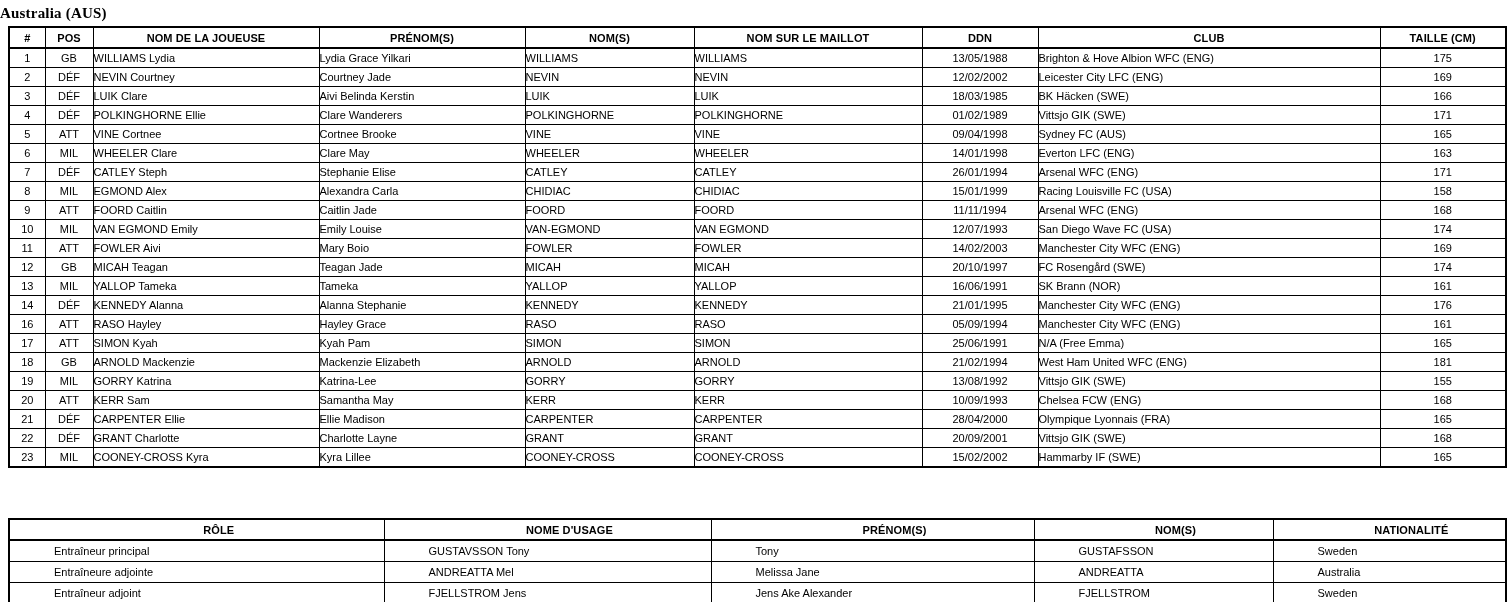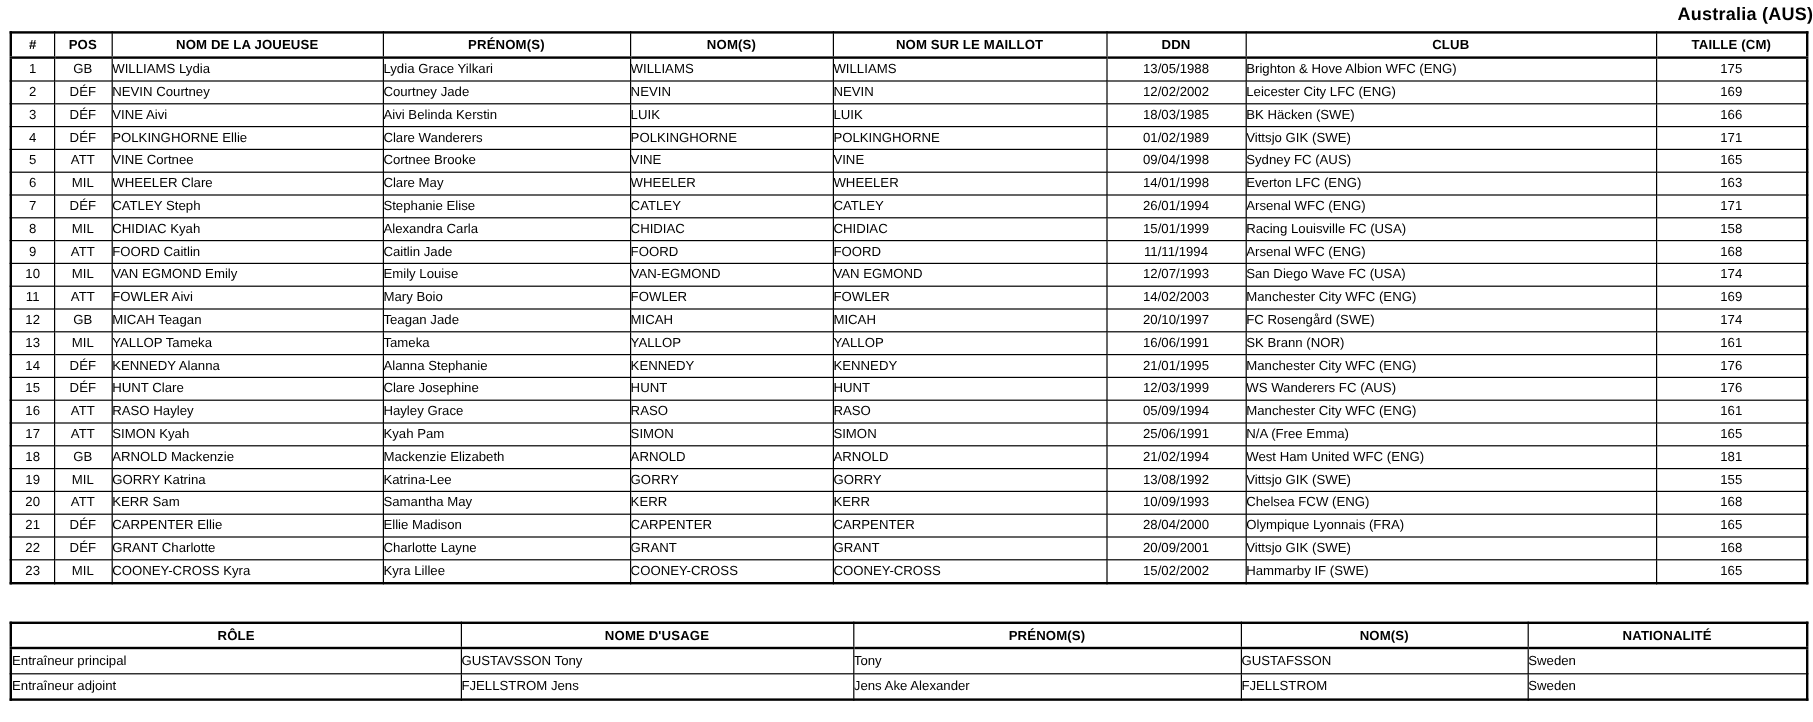--- a/index.html
+++ b/index.html
@@ -18,26 +18,27 @@
   .page {
     position: relative;
     width: 1511px;
     height: 602px;
     box-sizing: border-box;
   }
 
   
   .title-bar {
     width: 100%;
-    text-align: right;
+    text-align: left;
     font-size: 15px;
     font-weight: bold;
     line-height: 26px;
     height: 26px;
     letter-spacing: 0.2px;
+    font-family: Liberation Serif, serif;
   }
 
   
   .sheet {
     border-collapse: collapse;
     table-layout: fixed;
     background: #ffffff;
     border: 2px solid #000000;
   }
   .sheet th,
@@ -89,21 +90,21 @@
     left: 8px;
     top: 518px;
     width: 1497px;
   }
   .staff { width: 1497px; }
   .staff col.s-role  { width: 375px; }
   .staff col.s-usage { width: 327px; }
   .staff col.s-first { width: 323px; }
   .staff col.s-last  { width: 239px; }
   .staff col.s-nat   { width: 233px; }
-  .staff th, .staff td { height: 18px; }
+  .staff th, .staff td { height: 18px; padding-left: 44px; }
 </style>
 </head>
 <body>
 
 <div class="page">
 
   <div class="title-bar">Australia (AUS)</div>
 
   <div class="roster-wrap">
     <table class="sheet roster">
@@ -150,21 +151,21 @@
             <td class="cell-l">Courtney Jade</td>
             <td class="cell-l">NEVIN</td>
             <td class="cell-l">NEVIN</td>
             <td class="cell-c">12/02/2002</td>
             <td class="cell-l">Leicester City LFC (ENG)</td>
             <td class="cell-c">169</td>
           </tr>
           <tr>
             <td class="cell-c">3</td>
             <td class="cell-c">DÉF</td>
-            <td class="cell-l">VINE Aivi</td>
+            <td class="cell-l">LUIK Clare</td>
             <td class="cell-l">Aivi Belinda Kerstin</td>
             <td class="cell-l">LUIK</td>
             <td class="cell-l">LUIK</td>
             <td class="cell-c">18/03/1985</td>
             <td class="cell-l">BK Häcken (SWE)</td>
             <td class="cell-c">166</td>
           </tr>
           <tr>
             <td class="cell-c">4</td>
             <td class="cell-c">DÉF</td>
@@ -205,21 +206,21 @@
             <td class="cell-l">Stephanie Elise</td>
             <td class="cell-l">CATLEY</td>
             <td class="cell-l">CATLEY</td>
             <td class="cell-c">26/01/1994</td>
             <td class="cell-l">Arsenal WFC (ENG)</td>
             <td class="cell-c">171</td>
           </tr>
           <tr>
             <td class="cell-c">8</td>
             <td class="cell-c">MIL</td>
-            <td class="cell-l">CHIDIAC Kyah</td>
+            <td class="cell-l">EGMOND Alex</td>
             <td class="cell-l">Alexandra Carla</td>
             <td class="cell-l">CHIDIAC</td>
             <td class="cell-l">CHIDIAC</td>
             <td class="cell-c">15/01/1999</td>
             <td class="cell-l">Racing Louisville FC (USA)</td>
             <td class="cell-c">158</td>
           </tr>
           <tr>
             <td class="cell-c">9</td>
             <td class="cell-c">ATT</td>
@@ -277,31 +278,20 @@
           </tr>
           <tr>
             <td class="cell-c">14</td>
             <td class="cell-c">DÉF</td>
             <td class="cell-l">KENNEDY Alanna</td>
             <td class="cell-l">Alanna Stephanie</td>
             <td class="cell-l">KENNEDY</td>
             <td class="cell-l">KENNEDY</td>
             <td class="cell-c">21/01/1995</td>
             <td class="cell-l">Manchester City WFC (ENG)</td>
-            <td class="cell-c">176</td>
-          </tr>
-          <tr>
-            <td class="cell-c">15</td>
-            <td class="cell-c">DÉF</td>
-            <td class="cell-l">HUNT Clare</td>
-            <td class="cell-l">Clare Josephine</td>
-            <td class="cell-l">HUNT</td>
-            <td class="cell-l">HUNT</td>
-            <td class="cell-c">12/03/1999</td>
-            <td class="cell-l">WS Wanderers FC (AUS)</td>
             <td class="cell-c">176</td>
           </tr>
           <tr>
             <td class="cell-c">16</td>
             <td class="cell-c">ATT</td>
             <td class="cell-l">RASO Hayley</td>
             <td class="cell-l">Hayley Grace</td>
             <td class="cell-l">RASO</td>
             <td class="cell-l">RASO</td>
             <td class="cell-c">05/09/1994</td>
@@ -409,20 +399,27 @@
       </thead>
       <tbody id="staff-body">
           <tr>
             <td class="cell-l">Entraîneur principal</td>
             <td class="cell-l">GUSTAVSSON Tony</td>
             <td class="cell-l">Tony</td>
             <td class="cell-l">GUSTAFSSON</td>
             <td class="cell-l">Sweden</td>
           </tr>
           <tr>
+            <td class="cell-l">Entraîneure adjointe</td>
+            <td class="cell-l">ANDREATTA Mel</td>
+            <td class="cell-l">Melissa Jane</td>
+            <td class="cell-l">ANDREATTA</td>
+            <td class="cell-l">Australia</td>
+          </tr>
+          <tr>
             <td class="cell-l">Entraîneur adjoint</td>
             <td class="cell-l">FJELLSTROM Jens</td>
             <td class="cell-l">Jens Ake Alexander</td>
             <td class="cell-l">FJELLSTROM</td>
             <td class="cell-l">Sweden</td>
           </tr>
         </tbody>
     </table>
   </div>
 

